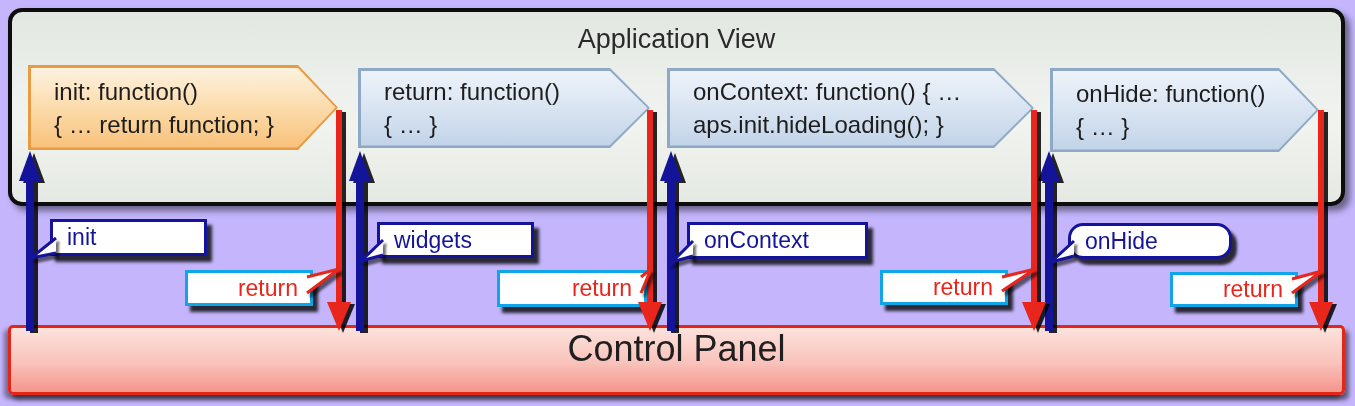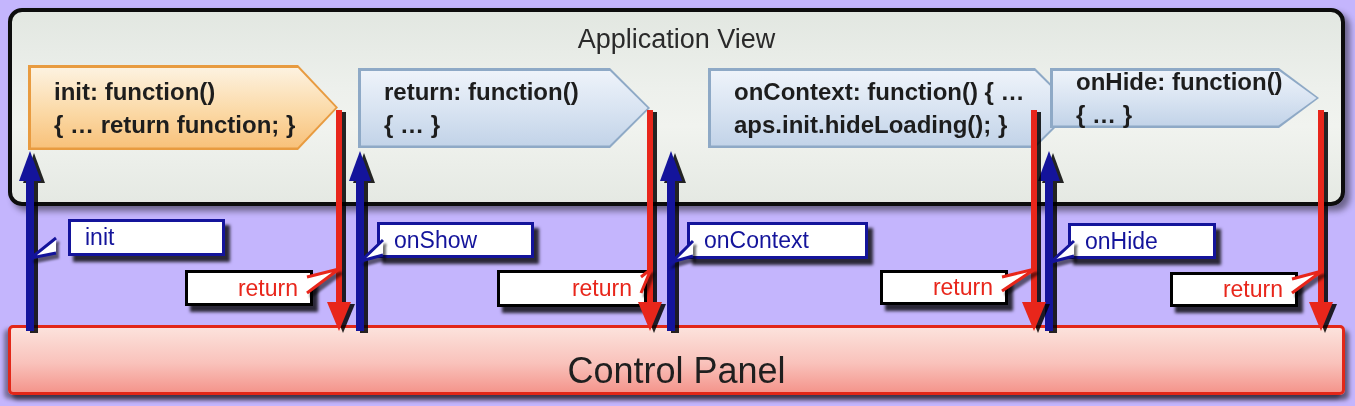--- a/index.html
+++ b/index.html
@@ -27,40 +27,40 @@
   .chev-i {
     position:absolute; inset:2.5px;
     clip-path:polygon(0 0, calc(100% - 38px) 0, 100% 50%, calc(100% - 38px) 100%, 0 100%);
   }
   .chev.orange { background:#e89b40; }
   .chev.orange .chev-i { background:linear-gradient(180deg,#fdf2e0 0%, #fbd9a6 55%, #f8c17a 100%); }
   .chev.blue { background:#8ea9c6; }
   .chev.blue .chev-i { background:linear-gradient(180deg,#eef3fa 0%, #d9e4f2 50%, #c2d3e8 100%); }
   .chev-text {
     position:absolute; left:26px; top:50%; transform:translateY(-50%);
-    font-size:24px; line-height:33px; color:#1d1d1d; white-space:nowrap;font-weight:bold;
+    font-size:24px; line-height:33px; color:#1d1d1d; white-space:nowrap;
   }
 
   
   .control-panel {
     position:absolute; left:8px; top:325px; width:1337px; height:70px;
     border:3px solid #e22718; border-radius:5px;
     background:linear-gradient(180deg,#fce2dc 0%, #f9c2bb 55%, #f4958c 100%);
     box-shadow:-4px 4px 4px rgba(0,0,0,0.40), 4px 5px 4px rgba(0,0,0,0.50);
-    display:flex; align-items:flex-end; justify-content:center;
+    display:flex; align-items:flex-start; justify-content:center;
   }
   .control-panel-title { font-size:36px; color:#1f1f1f; }
 
   
   .callout {
     position:absolute; background:#ffffff; display:flex; align-items:center;
     box-shadow:5px 6px 3px rgba(0,0,0,0.78);
   }
   .callout.navy { border:3px solid #14149b; color:#14149b; font-size:23px; padding-left:14px; }
-  .callout.red  { border:3px solid #000000; color:#e8261b; font-size:23px; justify-content:flex-end; padding-right:12px; }
+  .callout.red  { border:3px solid #0ea5e9; color:#e8261b; font-size:23px; justify-content:flex-end; padding-right:12px; }
 
   
   .overlay { position:absolute; left:0; top:0; width:1355px; height:406px; pointer-events:none; }
   .call-arrow   { filter:drop-shadow(4px 2px 0px rgba(0,0,0,0.85)); }
   .return-arrow { filter:drop-shadow(4px 2px 0px rgba(0,0,0,0.85)); }
   .tail         { filter:drop-shadow(3px 4px 1px rgba(0,0,0,0.55)); }
 </style>
 </head>
 <body>
 
@@ -79,50 +79,50 @@
   </div>
 
   <div class="chev blue" style="left:358px; top:68px; width:292px; height:80px;">
     <div class="chev-i"></div>
     <div class="chev-text">
       <div>return: function()</div>
       <div>{ … }</div>
     </div>
   </div>
 
-  <div class="chev blue" style="left:667px; top:68px; width:367px; height:80px;margin-left:41px;">
+  <div class="chev blue" style="left:667px; top:68px; width:367px; height:80px;">
     <div class="chev-i"></div>
     <div class="chev-text">
       <div>onContext: function() { …</div>
       <div>aps.init.hideLoading(); }</div>
     </div>
   </div>
 
-  <div class="chev blue" style="left:1050px; top:68px; width:269px; height:60px;padding-left:40px;">
+  <div class="chev blue" style="left:1050px; top:68px; width:269px; height:84px;padding-left:40px;">
     <div class="chev-i"></div>
     <div class="chev-text">
       <div>onHide: function()</div>
       <div>{ … }</div>
     </div>
   </div>
 
   <div class="control-panel">
     <div class="control-panel-title">Control Panel</div>
   </div>
 
-  <div class="callout navy" style="left:50px;  top:219px; width:157px; height:37px;margin-left:18px;">
+  <div class="callout navy" style="left:50px;  top:219px; width:157px; height:37px;">
     <span>init</span>
   </div>
   <div class="callout navy" style="left:377px; top:222px; width:157px; height:36px;">
-    <span>onShow</span>
+    <span>widgets</span>
   </div>
   <div class="callout navy" style="left:687px; top:222px; width:181px; height:37px;">
     <span>onContext</span>
   </div>
-  <div class="callout navy" style="left:1068px; top:223px; width:148px; height:36px;">
+  <div class="callout navy" style="left:1068px; top:223px; width:164px; height:36px;border-radius:15px;">
     <span>onHide</span>
   </div>
 
   <div class="callout red" style="left:185px;  top:270px; width:128px; height:36px;">
     <span>return</span>
   </div>
   <div class="callout red" style="left:497px;  top:270px; width:150px; height:37px;">
     <span>return</span>
   </div>
   <div class="callout red" style="left:880px;  top:270px; width:128px; height:35px;">

